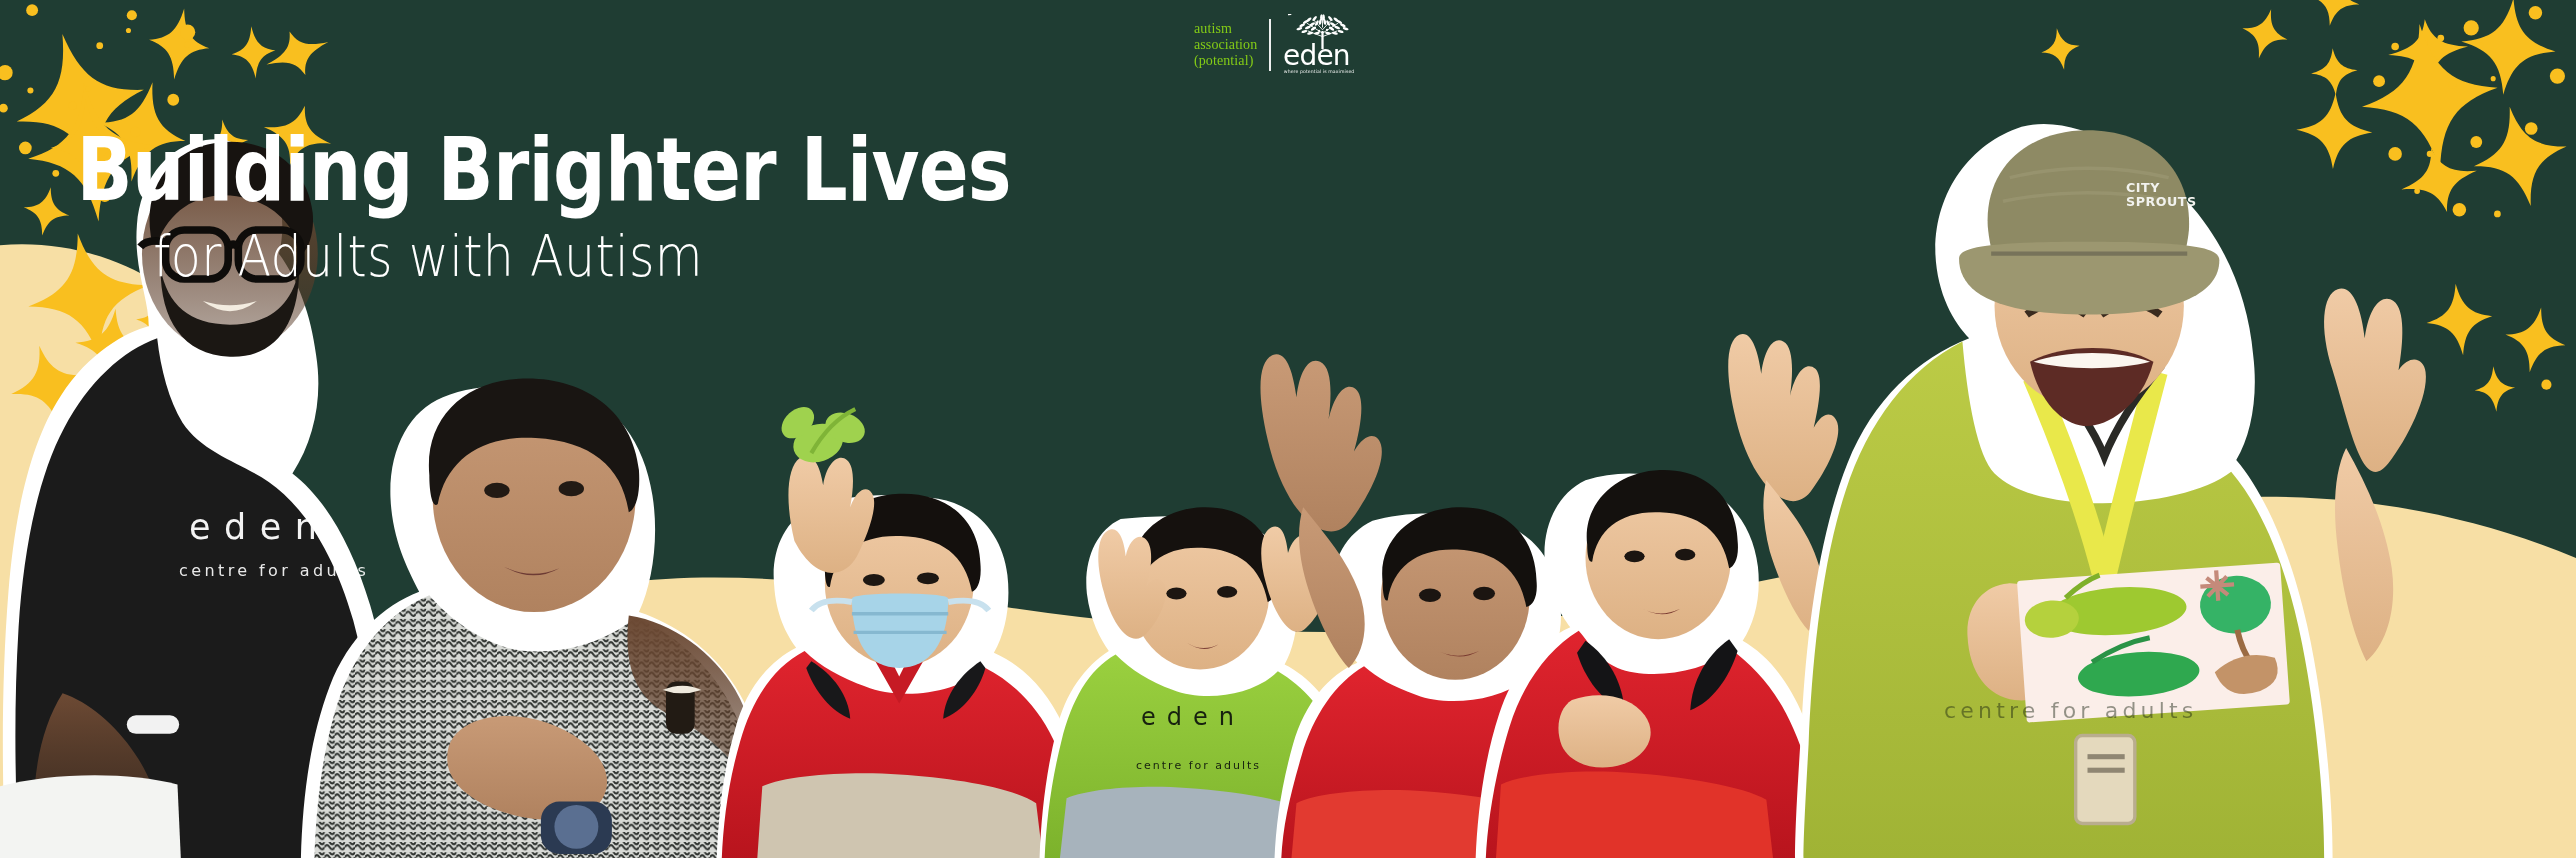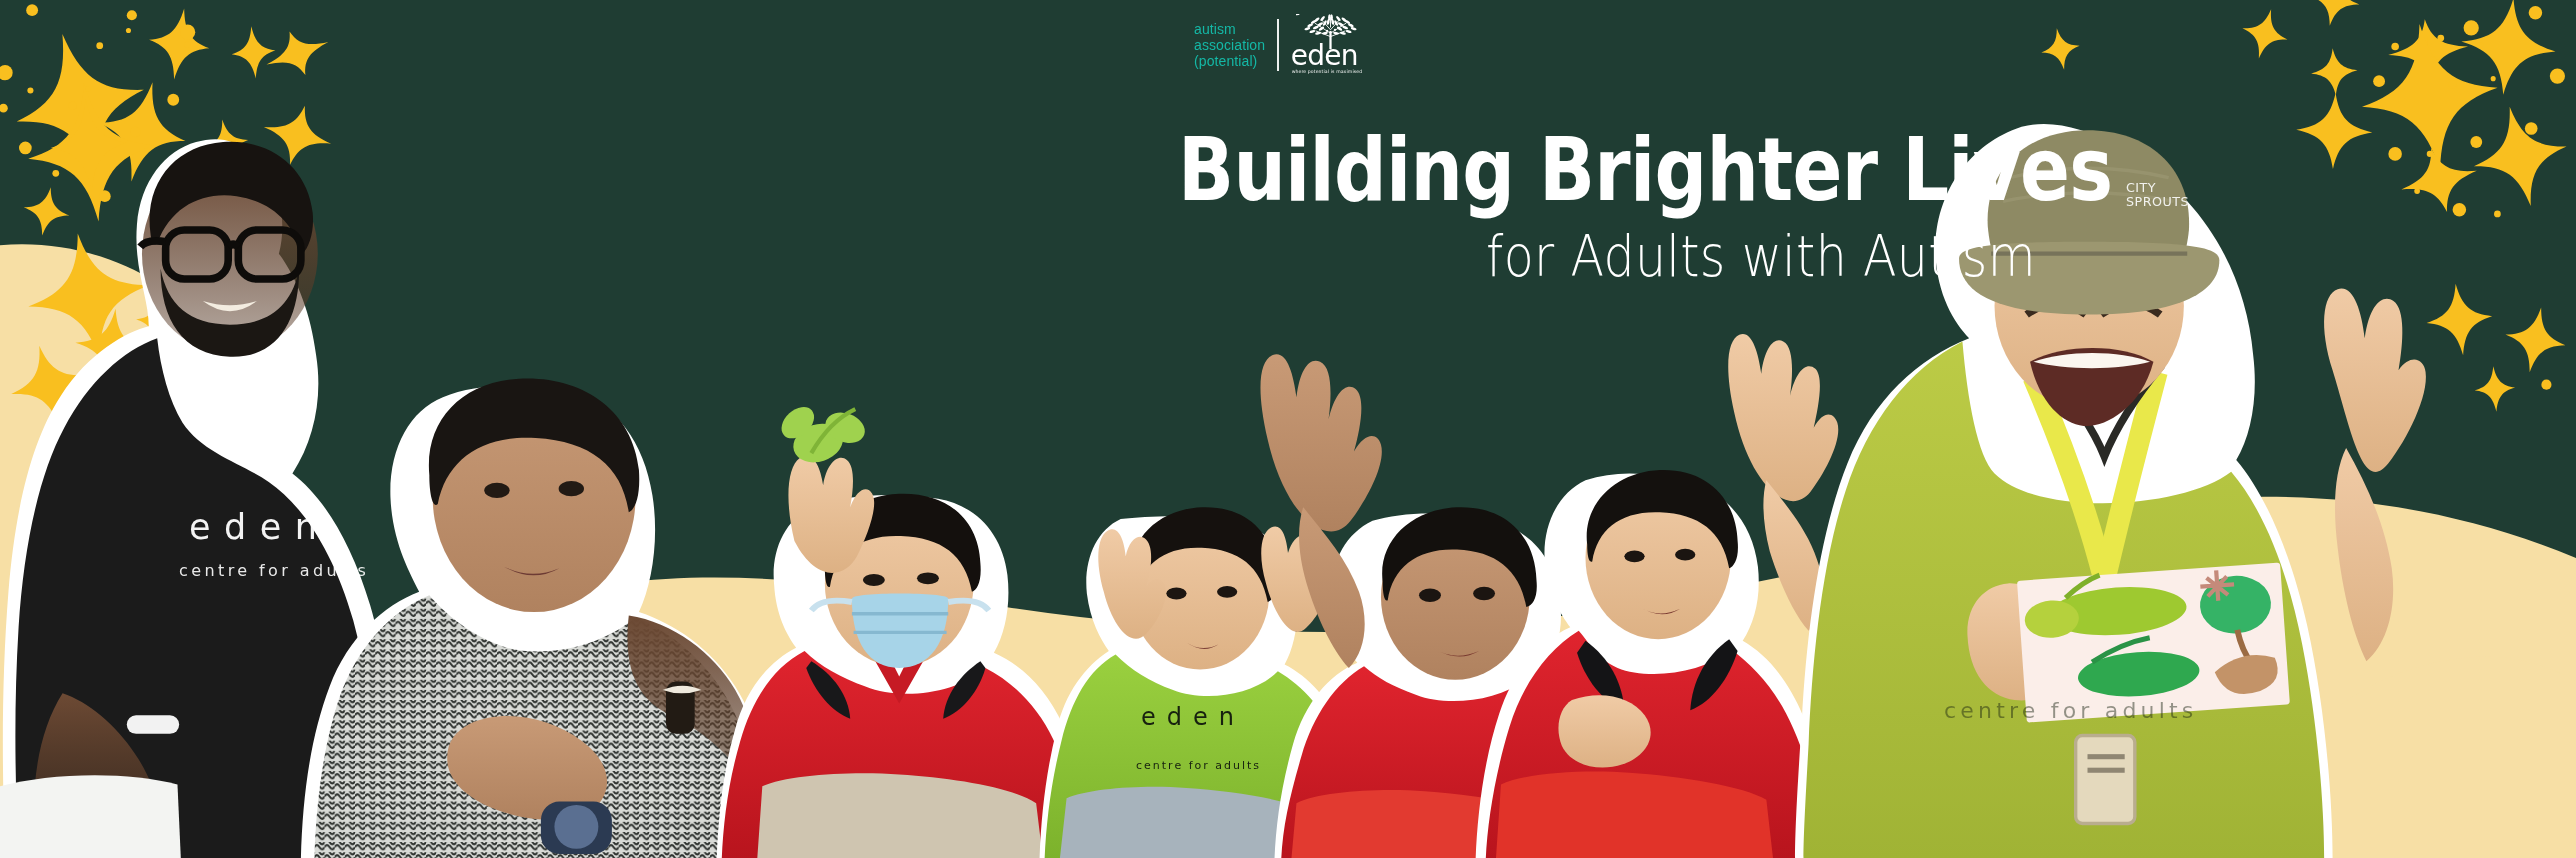--- a/index.html
+++ b/index.html
@@ -16,21 +16,21 @@
   svg.layer { display:block; }
 
   
   #logo-block {
     position:absolute; left:1194px; top:12px;
     width:186px; height:66px;
     display:flex; align-items:flex-start; gap:0px;
     z-index:40;
   }
   #logo-words {
-    color:#14b8a6; font-family:Liberation Sans, sans-serif;
+    color:#84cc16; font-family:Liberation Serif, serif;
     font-size:14px; line-height:16px; font-weight:400;
     letter-spacing:0.1px; text-align:left; padding-top:8.5px;
     white-space:nowrap;
   }
   #logo-divider {
     width:1.7px; height:52px; background:#ffffff;
     margin:6.8px 12px 0 12px; opacity:.92; flex:none;
   }
   #logo-eden { position:relative; width:78px; height:66px; flex:none; }
   #eden-tree { position:absolute; left:5px; top:1.7px; width:69px; height:35px; }
@@ -42,21 +42,21 @@
   #eden-tagline {
     position:absolute; left:0.8px; top:57px; width:85px;
     color:#ffffff; font-family:"DejaVu Sans", sans-serif;
     font-size:4.6px; line-height:6px; letter-spacing:0.1px;
     white-space:nowrap; opacity:.95;
   }
 
   
   #headline {
     position:absolute; left:0; top:125px; width:2189px;
-    text-align:right; z-index:40;
+    text-align:left; z-index:40;
   }
   #headline-main {
     color:#ffffff;
     font-family:"Liberation Sans Narrow","DejaVu Sans Condensed","Liberation Sans", sans-serif;
     font-size:88px; line-height:90px; font-weight:700;
     letter-spacing:-0.8px;
     transform:scaleX(.93); transform-origin:center;
   }
   #headline-sub {
     margin-top:8.5px;
@@ -69,21 +69,21 @@
 
   
   .shirt-text {
     position:absolute; color:#ffffff; white-space:nowrap;
     font-family:"DejaVu Sans", sans-serif; pointer-events:none;
   }
   .shirt-text.dark { color:#17210f; }
 
   .hat-text {
     position:absolute; color:#f2f2ee; white-space:nowrap;
-    font-family:"DejaVu Sans", sans-serif; font-weight:400;
+    font-family:"DejaVu Sans", sans-serif; font-weight:700;
     font-size:9.3px; line-height:10px; letter-spacing:0.5px;
   }
 </style>
 </head>
 <body>
 
 <div id="banner">
 
   <svg class="layer" viewBox="0 0 3048 1016" preserveAspectRatio="none">
     <rect x="0" y="0" width="3048" height="1016" fill="#1f3d33"></rect>

